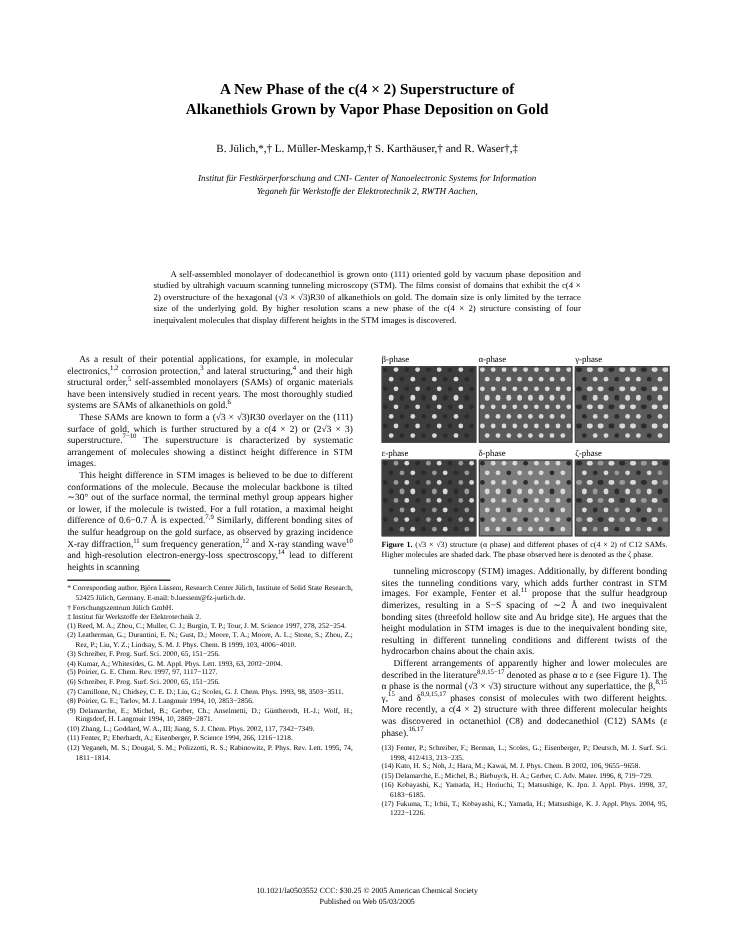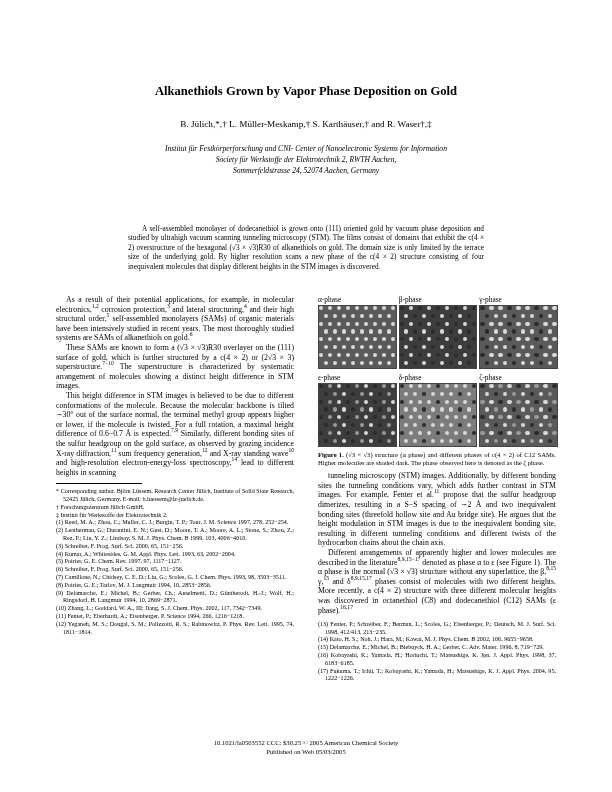--- a/index.html
+++ b/index.html
@@ -172,30 +172,29 @@
   sup { vertical-align: super; font-size: 0.72em; line-height: 0; }
 </style>
 </head>
 <body>
 
 <div class="page">
 
 
   <div class="title-block">
     <h1 class="article-title">
-      <br>
+      <span>A New Phase of the c(4 × 2) Superstructure of</span><br>
       <span>Alkanethiols Grown by Vapor Phase Deposition on Gold</span>
     </h1>
     <div class="authors">
       <span>B. Jülich,*,† L. Müller-Meskamp,† S. Karthäuser,† and R. Waser†,‡</span>
     </div>
     <div class="affiliation">
       <div>Institut für Festkörperforschung and CNI- Center of Nanoelectronic Systems for Information</div>
-      <div>Society für Werkstoffe der Elektrotechnik 2, RWTH Aachen,</div>
-      <div>Sommerfeldstrasse 24, 52074 Aachen, Germany</div>
+      <div>Yeganeh für Werkstoffe der Elektrotechnik 2, RWTH Aachen,</div>
     </div>
   </div>
 
   <div class="abstract">
     <span class="indent"></span><span>A self-assembled monolayer of dodecanethiol is grown onto (111) oriented gold by vacuum phase deposition and studied by ultrahigh vacuum scanning tunneling microscopy (STM). The films consist of domains that exhibit the c(4 × 2) overstructure of the hexagonal (√3 × √3)R30 of alkanethiols on gold. The domain size is only limited by the terrace size of the underlying gold. By higher resolution scans a new phase of the c(4 × 2) structure consisting of four inequivalent molecules that display different heights in the STM images is discovered.</span>
   </div>
 
   <div class="col-left">
     <p class="body-par first">As a result of their potential applications, for example, in molecular electronics,<sup>1,2</sup> corrosion protection,<sup>3</sup> and lateral structuring,<sup>4</sup> and their high structural order,<sup>5</sup> self-assembled monolayers (SAMs) of organic materials have been intensively studied in recent years. The most thoroughly studied systems are SAMs of alkanethiols on gold.<sup>6</sup></p>
     <p class="body-par">These SAMs are known to form a (√3 × √3)R30 overlayer on the (111) surface of gold, which is further structured by a c(4 × 2) or (2√3 × 3) superstructure.<sup>7−10</sup> The superstructure is characterized by systematic arrangement of molecules showing a distinct height difference in STM images.</p>
@@ -218,20 +217,112 @@
       <p class="hang">(10) Zhang, L.; Goddard, W. A., III; Jiang, S. J. Chem. Phys. 2002, 117, 7342−7349.</p>
       <p class="hang">(11) Fenter, P.; Eberhardt, A.; Eisenberger, P. Science 1994, 266, 1216−1218.</p>
       <p class="hang">(12) Yeganeh, M. S.; Dougal, S. M.; Polizzotti, R. S.; Rabinowitz, P. Phys. Rev. Lett. 1995, 74, 1811−1814.</p>
     </div>
   </div>
 
   <div class="col-right">
 
     <div class="figure-box">
       <div class="stm-grid">
+        <div class="stm-cell">
+          <div class="stm-label">β-phase</div>
+          <div class="stm-img dark">
+              <div class="dotlayer">
+                <div class="dot dk" style="width: 4.2px; height: 4.2px; left: 0px; top: 0px;"></div>
+                <div class="dot" style="width: 4.2px; height: 4.2px; left: 9px; top: 0px;"></div>
+                <div class="dot dk" style="width: 4.2px; height: 4.2px; left: 18px; top: 0px;"></div>
+                <div class="dot" style="width: 4.2px; height: 4.2px; left: 27px; top: 0px;"></div>
+                <div class="dot dk" style="width: 4.2px; height: 4.2px; left: 36px; top: 0px;"></div>
+                <div class="dot" style="width: 4.2px; height: 4.2px; left: 45px; top: 0px;"></div>
+                <div class="dot dk" style="width: 4.2px; height: 4.2px; left: 54px; top: 0px;"></div>
+                <div class="dot" style="width: 4.2px; height: 4.2px; left: 63px; top: 0px;"></div>
+                <div class="dot dk" style="width: 4.2px; height: 4.2px; left: 72px; top: 0px;"></div>
+                <div class="dot dk" style="width: 4.2px; height: 4.2px; left: -4.5px; top: 7.8px;"></div>
+                <div class="dot" style="width: 4.2px; height: 4.2px; left: 4.5px; top: 7.8px;"></div>
+                <div class="dot dk" style="width: 4.2px; height: 4.2px; left: 13.5px; top: 7.8px;"></div>
+                <div class="dot" style="width: 4.2px; height: 4.2px; left: 22.5px; top: 7.8px;"></div>
+                <div class="dot dk" style="width: 4.2px; height: 4.2px; left: 31.5px; top: 7.8px;"></div>
+                <div class="dot" style="width: 4.2px; height: 4.2px; left: 40.5px; top: 7.8px;"></div>
+                <div class="dot dk" style="width: 4.2px; height: 4.2px; left: 49.5px; top: 7.8px;"></div>
+                <div class="dot" style="width: 4.2px; height: 4.2px; left: 58.5px; top: 7.8px;"></div>
+                <div class="dot dk" style="width: 4.2px; height: 4.2px; left: 67.5px; top: 7.8px;"></div>
+                <div class="dot" style="width: 4.2px; height: 4.2px; left: 76.5px; top: 7.8px;"></div>
+                <div class="dot dk" style="width: 4.2px; height: 4.2px; left: 0px; top: 15.6px;"></div>
+                <div class="dot" style="width: 4.2px; height: 4.2px; left: 9px; top: 15.6px;"></div>
+                <div class="dot dk" style="width: 4.2px; height: 4.2px; left: 18px; top: 15.6px;"></div>
+                <div class="dot" style="width: 4.2px; height: 4.2px; left: 27px; top: 15.6px;"></div>
+                <div class="dot dk" style="width: 4.2px; height: 4.2px; left: 36px; top: 15.6px;"></div>
+                <div class="dot" style="width: 4.2px; height: 4.2px; left: 45px; top: 15.6px;"></div>
+                <div class="dot dk" style="width: 4.2px; height: 4.2px; left: 54px; top: 15.6px;"></div>
+                <div class="dot" style="width: 4.2px; height: 4.2px; left: 63px; top: 15.6px;"></div>
+                <div class="dot dk" style="width: 4.2px; height: 4.2px; left: 72px; top: 15.6px;"></div>
+                <div class="dot dk" style="width: 4.2px; height: 4.2px; left: -4.5px; top: 23.4px;"></div>
+                <div class="dot" style="width: 4.2px; height: 4.2px; left: 4.5px; top: 23.4px;"></div>
+                <div class="dot dk" style="width: 4.2px; height: 4.2px; left: 13.5px; top: 23.4px;"></div>
+                <div class="dot" style="width: 4.2px; height: 4.2px; left: 22.5px; top: 23.4px;"></div>
+                <div class="dot dk" style="width: 4.2px; height: 4.2px; left: 31.5px; top: 23.4px;"></div>
+                <div class="dot" style="width: 4.2px; height: 4.2px; left: 40.5px; top: 23.4px;"></div>
+                <div class="dot dk" style="width: 4.2px; height: 4.2px; left: 49.5px; top: 23.4px;"></div>
+                <div class="dot" style="width: 4.2px; height: 4.2px; left: 58.5px; top: 23.4px;"></div>
+                <div class="dot dk" style="width: 4.2px; height: 4.2px; left: 67.5px; top: 23.4px;"></div>
+                <div class="dot" style="width: 4.2px; height: 4.2px; left: 76.5px; top: 23.4px;"></div>
+                <div class="dot dk" style="width: 4.2px; height: 4.2px; left: 0px; top: 31.2px;"></div>
+                <div class="dot" style="width: 4.2px; height: 4.2px; left: 9px; top: 31.2px;"></div>
+                <div class="dot dk" style="width: 4.2px; height: 4.2px; left: 18px; top: 31.2px;"></div>
+                <div class="dot" style="width: 4.2px; height: 4.2px; left: 27px; top: 31.2px;"></div>
+                <div class="dot dk" style="width: 4.2px; height: 4.2px; left: 36px; top: 31.2px;"></div>
+                <div class="dot" style="width: 4.2px; height: 4.2px; left: 45px; top: 31.2px;"></div>
+                <div class="dot dk" style="width: 4.2px; height: 4.2px; left: 54px; top: 31.2px;"></div>
+                <div class="dot" style="width: 4.2px; height: 4.2px; left: 63px; top: 31.2px;"></div>
+                <div class="dot dk" style="width: 4.2px; height: 4.2px; left: 72px; top: 31.2px;"></div>
+                <div class="dot dk" style="width: 4.2px; height: 4.2px; left: -4.5px; top: 39px;"></div>
+                <div class="dot" style="width: 4.2px; height: 4.2px; left: 4.5px; top: 39px;"></div>
+                <div class="dot dk" style="width: 4.2px; height: 4.2px; left: 13.5px; top: 39px;"></div>
+                <div class="dot" style="width: 4.2px; height: 4.2px; left: 22.5px; top: 39px;"></div>
+                <div class="dot dk" style="width: 4.2px; height: 4.2px; left: 31.5px; top: 39px;"></div>
+                <div class="dot" style="width: 4.2px; height: 4.2px; left: 40.5px; top: 39px;"></div>
+                <div class="dot dk" style="width: 4.2px; height: 4.2px; left: 49.5px; top: 39px;"></div>
+                <div class="dot" style="width: 4.2px; height: 4.2px; left: 58.5px; top: 39px;"></div>
+                <div class="dot dk" style="width: 4.2px; height: 4.2px; left: 67.5px; top: 39px;"></div>
+                <div class="dot" style="width: 4.2px; height: 4.2px; left: 76.5px; top: 39px;"></div>
+                <div class="dot dk" style="width: 4.2px; height: 4.2px; left: 0px; top: 46.8px;"></div>
+                <div class="dot" style="width: 4.2px; height: 4.2px; left: 9px; top: 46.8px;"></div>
+                <div class="dot dk" style="width: 4.2px; height: 4.2px; left: 18px; top: 46.8px;"></div>
+                <div class="dot" style="width: 4.2px; height: 4.2px; left: 27px; top: 46.8px;"></div>
+                <div class="dot dk" style="width: 4.2px; height: 4.2px; left: 36px; top: 46.8px;"></div>
+                <div class="dot" style="width: 4.2px; height: 4.2px; left: 45px; top: 46.8px;"></div>
+                <div class="dot dk" style="width: 4.2px; height: 4.2px; left: 54px; top: 46.8px;"></div>
+                <div class="dot" style="width: 4.2px; height: 4.2px; left: 63px; top: 46.8px;"></div>
+                <div class="dot dk" style="width: 4.2px; height: 4.2px; left: 72px; top: 46.8px;"></div>
+                <div class="dot dk" style="width: 4.2px; height: 4.2px; left: -4.5px; top: 54.6px;"></div>
+                <div class="dot" style="width: 4.2px; height: 4.2px; left: 4.5px; top: 54.6px;"></div>
+                <div class="dot dk" style="width: 4.2px; height: 4.2px; left: 13.5px; top: 54.6px;"></div>
+                <div class="dot" style="width: 4.2px; height: 4.2px; left: 22.5px; top: 54.6px;"></div>
+                <div class="dot dk" style="width: 4.2px; height: 4.2px; left: 31.5px; top: 54.6px;"></div>
+                <div class="dot" style="width: 4.2px; height: 4.2px; left: 40.5px; top: 54.6px;"></div>
+                <div class="dot dk" style="width: 4.2px; height: 4.2px; left: 49.5px; top: 54.6px;"></div>
+                <div class="dot" style="width: 4.2px; height: 4.2px; left: 58.5px; top: 54.6px;"></div>
+                <div class="dot dk" style="width: 4.2px; height: 4.2px; left: 67.5px; top: 54.6px;"></div>
+                <div class="dot" style="width: 4.2px; height: 4.2px; left: 76.5px; top: 54.6px;"></div>
+                <div class="dot dk" style="width: 4.2px; height: 4.2px; left: 0px; top: 62.4px;"></div>
+                <div class="dot" style="width: 4.2px; height: 4.2px; left: 9px; top: 62.4px;"></div>
+                <div class="dot dk" style="width: 4.2px; height: 4.2px; left: 18px; top: 62.4px;"></div>
+                <div class="dot" style="width: 4.2px; height: 4.2px; left: 27px; top: 62.4px;"></div>
+                <div class="dot dk" style="width: 4.2px; height: 4.2px; left: 36px; top: 62.4px;"></div>
+                <div class="dot" style="width: 4.2px; height: 4.2px; left: 45px; top: 62.4px;"></div>
+                <div class="dot dk" style="width: 4.2px; height: 4.2px; left: 54px; top: 62.4px;"></div>
+                <div class="dot" style="width: 4.2px; height: 4.2px; left: 63px; top: 62.4px;"></div>
+                <div class="dot dk" style="width: 4.2px; height: 4.2px; left: 72px; top: 62.4px;"></div>
+              </div>
+            </div>
+        </div>
         <div class="stm-cell">
           <div class="stm-label">α-phase</div>
           <div class="stm-img mid">
               <div class="dotlayer">
                 <div class="dot" style="width: 4.2px; height: 4.2px; left: 0px; top: 0px;"></div>
                 <div class="dot" style="width: 4.2px; height: 4.2px; left: 9px; top: 0px;"></div>
                 <div class="dot" style="width: 4.2px; height: 4.2px; left: 18px; top: 0px;"></div>
                 <div class="dot" style="width: 4.2px; height: 4.2px; left: 27px; top: 0px;"></div>
                 <div class="dot" style="width: 4.2px; height: 4.2px; left: 36px; top: 0px;"></div>
                 <div class="dot" style="width: 4.2px; height: 4.2px; left: 45px; top: 0px;"></div>
@@ -307,112 +398,20 @@
                 <div class="dot" style="width: 4.2px; height: 4.2px; left: 76.5px; top: 54.6px;"></div>
                 <div class="dot" style="width: 4.2px; height: 4.2px; left: 0px; top: 62.4px;"></div>
                 <div class="dot" style="width: 4.2px; height: 4.2px; left: 9px; top: 62.4px;"></div>
                 <div class="dot" style="width: 4.2px; height: 4.2px; left: 18px; top: 62.4px;"></div>
                 <div class="dot" style="width: 4.2px; height: 4.2px; left: 27px; top: 62.4px;"></div>
                 <div class="dot" style="width: 4.2px; height: 4.2px; left: 36px; top: 62.4px;"></div>
                 <div class="dot" style="width: 4.2px; height: 4.2px; left: 45px; top: 62.4px;"></div>
                 <div class="dot" style="width: 4.2px; height: 4.2px; left: 54px; top: 62.4px;"></div>
                 <div class="dot" style="width: 4.2px; height: 4.2px; left: 63px; top: 62.4px;"></div>
                 <div class="dot" style="width: 4.2px; height: 4.2px; left: 72px; top: 62.4px;"></div>
-              </div>
-            </div>
-        </div>
-        <div class="stm-cell">
-          <div class="stm-label">β-phase</div>
-          <div class="stm-img dark">
-              <div class="dotlayer">
-                <div class="dot dk" style="width: 4.2px; height: 4.2px; left: 0px; top: 0px;"></div>
-                <div class="dot" style="width: 4.2px; height: 4.2px; left: 9px; top: 0px;"></div>
-                <div class="dot dk" style="width: 4.2px; height: 4.2px; left: 18px; top: 0px;"></div>
-                <div class="dot" style="width: 4.2px; height: 4.2px; left: 27px; top: 0px;"></div>
-                <div class="dot dk" style="width: 4.2px; height: 4.2px; left: 36px; top: 0px;"></div>
-                <div class="dot" style="width: 4.2px; height: 4.2px; left: 45px; top: 0px;"></div>
-                <div class="dot dk" style="width: 4.2px; height: 4.2px; left: 54px; top: 0px;"></div>
-                <div class="dot" style="width: 4.2px; height: 4.2px; left: 63px; top: 0px;"></div>
-                <div class="dot dk" style="width: 4.2px; height: 4.2px; left: 72px; top: 0px;"></div>
-                <div class="dot dk" style="width: 4.2px; height: 4.2px; left: -4.5px; top: 7.8px;"></div>
-                <div class="dot" style="width: 4.2px; height: 4.2px; left: 4.5px; top: 7.8px;"></div>
-                <div class="dot dk" style="width: 4.2px; height: 4.2px; left: 13.5px; top: 7.8px;"></div>
-                <div class="dot" style="width: 4.2px; height: 4.2px; left: 22.5px; top: 7.8px;"></div>
-                <div class="dot dk" style="width: 4.2px; height: 4.2px; left: 31.5px; top: 7.8px;"></div>
-                <div class="dot" style="width: 4.2px; height: 4.2px; left: 40.5px; top: 7.8px;"></div>
-                <div class="dot dk" style="width: 4.2px; height: 4.2px; left: 49.5px; top: 7.8px;"></div>
-                <div class="dot" style="width: 4.2px; height: 4.2px; left: 58.5px; top: 7.8px;"></div>
-                <div class="dot dk" style="width: 4.2px; height: 4.2px; left: 67.5px; top: 7.8px;"></div>
-                <div class="dot" style="width: 4.2px; height: 4.2px; left: 76.5px; top: 7.8px;"></div>
-                <div class="dot dk" style="width: 4.2px; height: 4.2px; left: 0px; top: 15.6px;"></div>
-                <div class="dot" style="width: 4.2px; height: 4.2px; left: 9px; top: 15.6px;"></div>
-                <div class="dot dk" style="width: 4.2px; height: 4.2px; left: 18px; top: 15.6px;"></div>
-                <div class="dot" style="width: 4.2px; height: 4.2px; left: 27px; top: 15.6px;"></div>
-                <div class="dot dk" style="width: 4.2px; height: 4.2px; left: 36px; top: 15.6px;"></div>
-                <div class="dot" style="width: 4.2px; height: 4.2px; left: 45px; top: 15.6px;"></div>
-                <div class="dot dk" style="width: 4.2px; height: 4.2px; left: 54px; top: 15.6px;"></div>
-                <div class="dot" style="width: 4.2px; height: 4.2px; left: 63px; top: 15.6px;"></div>
-                <div class="dot dk" style="width: 4.2px; height: 4.2px; left: 72px; top: 15.6px;"></div>
-                <div class="dot dk" style="width: 4.2px; height: 4.2px; left: -4.5px; top: 23.4px;"></div>
-                <div class="dot" style="width: 4.2px; height: 4.2px; left: 4.5px; top: 23.4px;"></div>
-                <div class="dot dk" style="width: 4.2px; height: 4.2px; left: 13.5px; top: 23.4px;"></div>
-                <div class="dot" style="width: 4.2px; height: 4.2px; left: 22.5px; top: 23.4px;"></div>
-                <div class="dot dk" style="width: 4.2px; height: 4.2px; left: 31.5px; top: 23.4px;"></div>
-                <div class="dot" style="width: 4.2px; height: 4.2px; left: 40.5px; top: 23.4px;"></div>
-                <div class="dot dk" style="width: 4.2px; height: 4.2px; left: 49.5px; top: 23.4px;"></div>
-                <div class="dot" style="width: 4.2px; height: 4.2px; left: 58.5px; top: 23.4px;"></div>
-                <div class="dot dk" style="width: 4.2px; height: 4.2px; left: 67.5px; top: 23.4px;"></div>
-                <div class="dot" style="width: 4.2px; height: 4.2px; left: 76.5px; top: 23.4px;"></div>
-                <div class="dot dk" style="width: 4.2px; height: 4.2px; left: 0px; top: 31.2px;"></div>
-                <div class="dot" style="width: 4.2px; height: 4.2px; left: 9px; top: 31.2px;"></div>
-                <div class="dot dk" style="width: 4.2px; height: 4.2px; left: 18px; top: 31.2px;"></div>
-                <div class="dot" style="width: 4.2px; height: 4.2px; left: 27px; top: 31.2px;"></div>
-                <div class="dot dk" style="width: 4.2px; height: 4.2px; left: 36px; top: 31.2px;"></div>
-                <div class="dot" style="width: 4.2px; height: 4.2px; left: 45px; top: 31.2px;"></div>
-                <div class="dot dk" style="width: 4.2px; height: 4.2px; left: 54px; top: 31.2px;"></div>
-                <div class="dot" style="width: 4.2px; height: 4.2px; left: 63px; top: 31.2px;"></div>
-                <div class="dot dk" style="width: 4.2px; height: 4.2px; left: 72px; top: 31.2px;"></div>
-                <div class="dot dk" style="width: 4.2px; height: 4.2px; left: -4.5px; top: 39px;"></div>
-                <div class="dot" style="width: 4.2px; height: 4.2px; left: 4.5px; top: 39px;"></div>
-                <div class="dot dk" style="width: 4.2px; height: 4.2px; left: 13.5px; top: 39px;"></div>
-                <div class="dot" style="width: 4.2px; height: 4.2px; left: 22.5px; top: 39px;"></div>
-                <div class="dot dk" style="width: 4.2px; height: 4.2px; left: 31.5px; top: 39px;"></div>
-                <div class="dot" style="width: 4.2px; height: 4.2px; left: 40.5px; top: 39px;"></div>
-                <div class="dot dk" style="width: 4.2px; height: 4.2px; left: 49.5px; top: 39px;"></div>
-                <div class="dot" style="width: 4.2px; height: 4.2px; left: 58.5px; top: 39px;"></div>
-                <div class="dot dk" style="width: 4.2px; height: 4.2px; left: 67.5px; top: 39px;"></div>
-                <div class="dot" style="width: 4.2px; height: 4.2px; left: 76.5px; top: 39px;"></div>
-                <div class="dot dk" style="width: 4.2px; height: 4.2px; left: 0px; top: 46.8px;"></div>
-                <div class="dot" style="width: 4.2px; height: 4.2px; left: 9px; top: 46.8px;"></div>
-                <div class="dot dk" style="width: 4.2px; height: 4.2px; left: 18px; top: 46.8px;"></div>
-                <div class="dot" style="width: 4.2px; height: 4.2px; left: 27px; top: 46.8px;"></div>
-                <div class="dot dk" style="width: 4.2px; height: 4.2px; left: 36px; top: 46.8px;"></div>
-                <div class="dot" style="width: 4.2px; height: 4.2px; left: 45px; top: 46.8px;"></div>
-                <div class="dot dk" style="width: 4.2px; height: 4.2px; left: 54px; top: 46.8px;"></div>
-                <div class="dot" style="width: 4.2px; height: 4.2px; left: 63px; top: 46.8px;"></div>
-                <div class="dot dk" style="width: 4.2px; height: 4.2px; left: 72px; top: 46.8px;"></div>
-                <div class="dot dk" style="width: 4.2px; height: 4.2px; left: -4.5px; top: 54.6px;"></div>
-                <div class="dot" style="width: 4.2px; height: 4.2px; left: 4.5px; top: 54.6px;"></div>
-                <div class="dot dk" style="width: 4.2px; height: 4.2px; left: 13.5px; top: 54.6px;"></div>
-                <div class="dot" style="width: 4.2px; height: 4.2px; left: 22.5px; top: 54.6px;"></div>
-                <div class="dot dk" style="width: 4.2px; height: 4.2px; left: 31.5px; top: 54.6px;"></div>
-                <div class="dot" style="width: 4.2px; height: 4.2px; left: 40.5px; top: 54.6px;"></div>
-                <div class="dot dk" style="width: 4.2px; height: 4.2px; left: 49.5px; top: 54.6px;"></div>
-                <div class="dot" style="width: 4.2px; height: 4.2px; left: 58.5px; top: 54.6px;"></div>
-                <div class="dot dk" style="width: 4.2px; height: 4.2px; left: 67.5px; top: 54.6px;"></div>
-                <div class="dot" style="width: 4.2px; height: 4.2px; left: 76.5px; top: 54.6px;"></div>
-                <div class="dot dk" style="width: 4.2px; height: 4.2px; left: 0px; top: 62.4px;"></div>
-                <div class="dot" style="width: 4.2px; height: 4.2px; left: 9px; top: 62.4px;"></div>
-                <div class="dot dk" style="width: 4.2px; height: 4.2px; left: 18px; top: 62.4px;"></div>
-                <div class="dot" style="width: 4.2px; height: 4.2px; left: 27px; top: 62.4px;"></div>
-                <div class="dot dk" style="width: 4.2px; height: 4.2px; left: 36px; top: 62.4px;"></div>
-                <div class="dot" style="width: 4.2px; height: 4.2px; left: 45px; top: 62.4px;"></div>
-                <div class="dot dk" style="width: 4.2px; height: 4.2px; left: 54px; top: 62.4px;"></div>
-                <div class="dot" style="width: 4.2px; height: 4.2px; left: 63px; top: 62.4px;"></div>
-                <div class="dot dk" style="width: 4.2px; height: 4.2px; left: 72px; top: 62.4px;"></div>
               </div>
             </div>
         </div>
         <div class="stm-cell">
           <div class="stm-label">γ-phase</div>
           <div class="stm-img mid">
               <div class="dotlayer">
                 <div class="dot dk" style="width: 4.2px; height: 4.2px; left: 0px; top: 0px;"></div>
                 <div class="dot" style="width: 4.2px; height: 4.2px; left: 9px; top: 0px;"></div>
                 <div class="dot" style="width: 4.2px; height: 4.2px; left: 18px; top: 0px;"></div>

